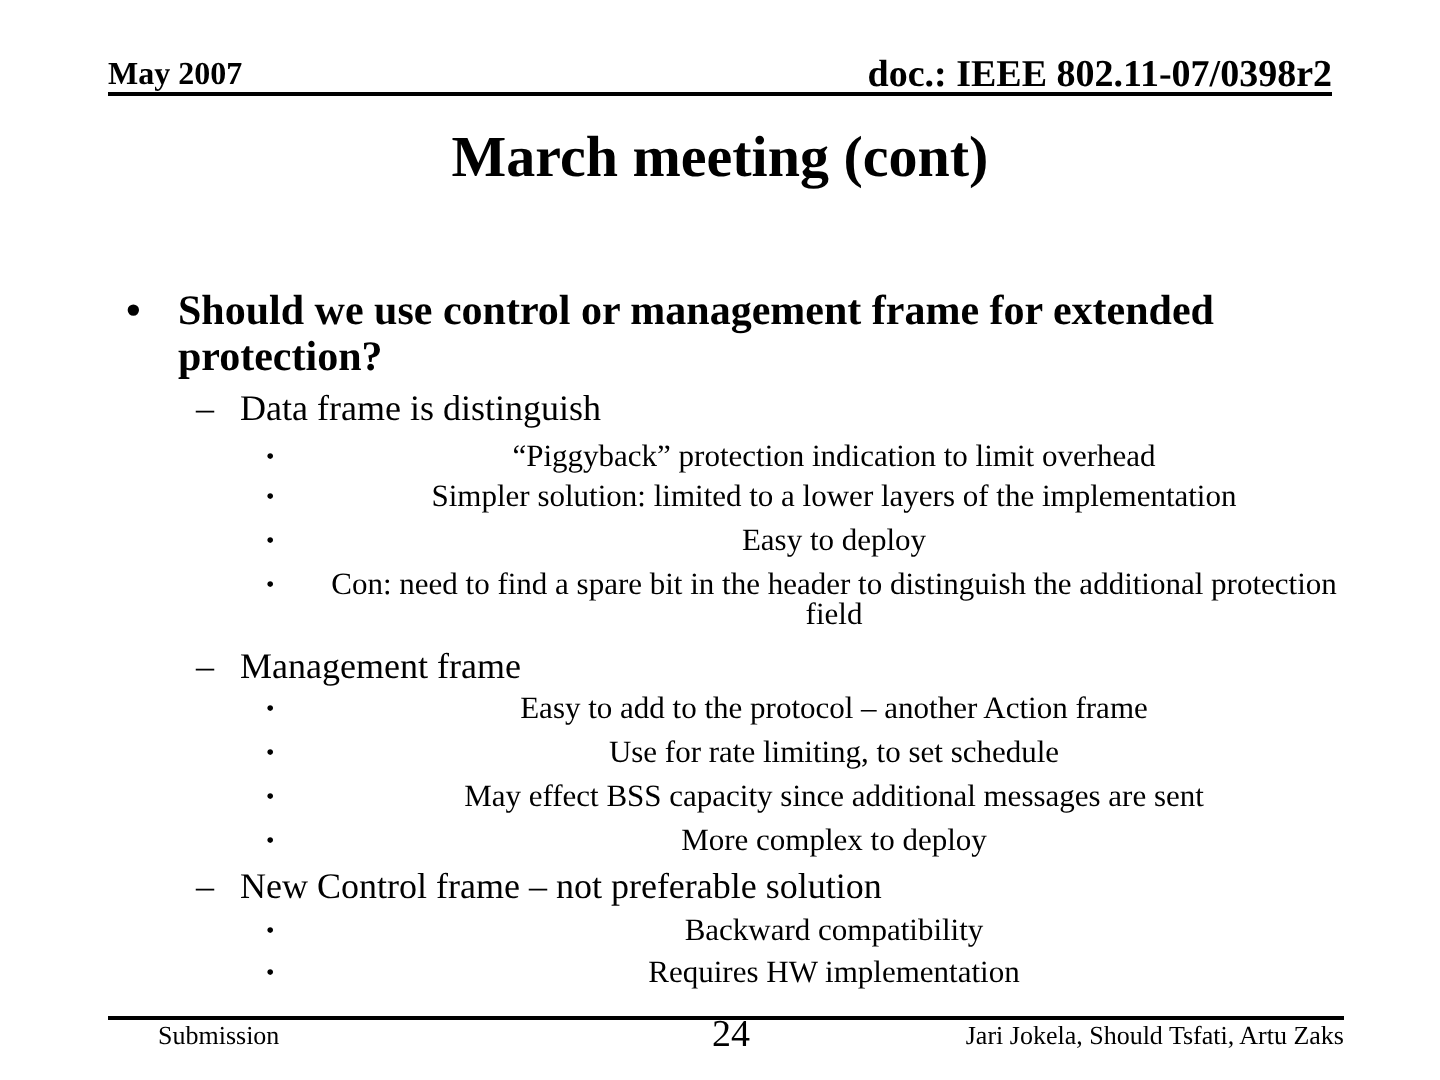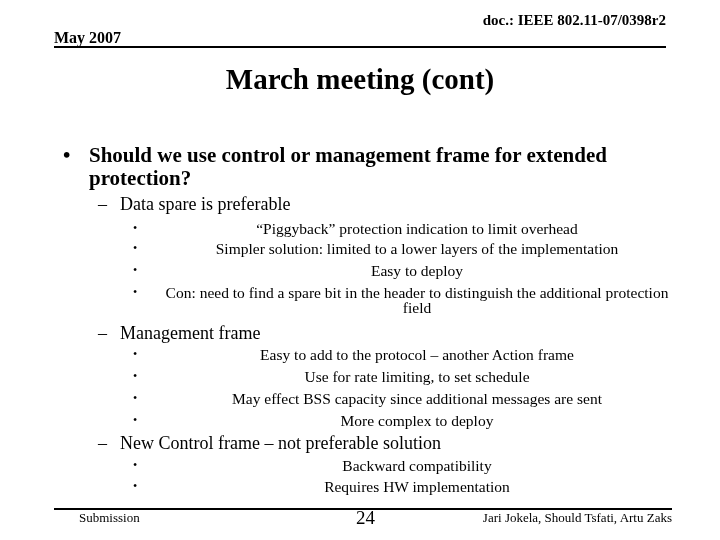--- a/index.html
+++ b/index.html
@@ -18,22 +18,22 @@
     .abs { position: absolute; }
 
     
     .hdr-left {
       left: 54px; top: 29px;
       font-size: 16px; font-weight: bold;
       line-height: 17px;
       white-space: nowrap;
     }
     .hdr-right {
-      right: 54px; top: 12px;
-      font-size: 15px; font-weight: bold;
+      right: 54px; top: 29px;
+      font-size: 19px; font-weight: bold;
       line-height: 17px;
       white-space: nowrap;
     }
     .hdr-rule {
       left: 54px; top: 46px;
       width: 612px; height: 2px;
       background: #000;
     }
 
     
@@ -104,21 +104,21 @@
   <div>March meeting (cont)</div>
 </div>
 
 <div class="abs l1" style="top:144px;">
   <span class="mark">•</span>
   <span class="txt">Should we use control or management frame for extended protection?</span>
 </div>
 
 <div class="abs l2" style="top:194px;">
   <span class="mark">–</span>
-  <span class="txt">Data spare is preferable</span>
+  <span class="txt">Data frame is distinguish</span>
 </div>
 <div class="abs l3" style="top:221px;">
   <span class="mark">•</span>
   <span class="txt">“Piggyback” protection indication to limit overhead</span>
 </div>
 <div class="abs l3" style="top:241px;">
   <span class="mark">•</span>
   <span class="txt">Simpler solution: limited to a lower layers of the implementation</span>
 </div>
 <div class="abs l3" style="top:263px;">

